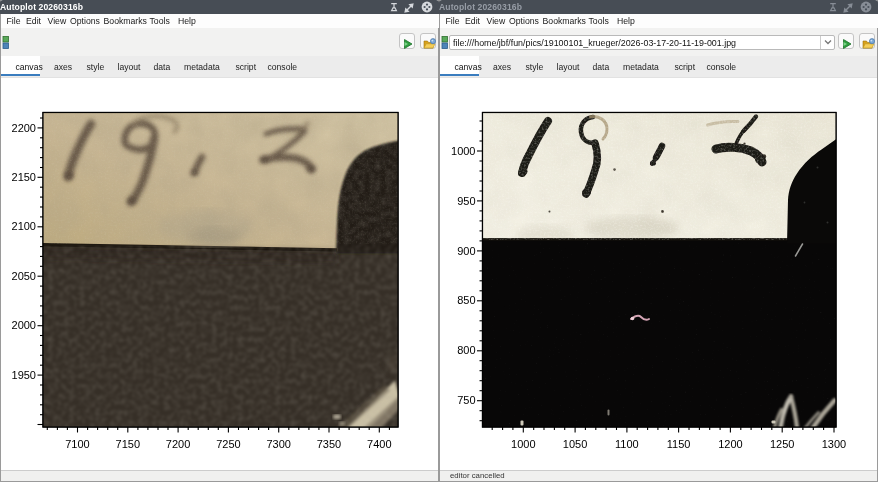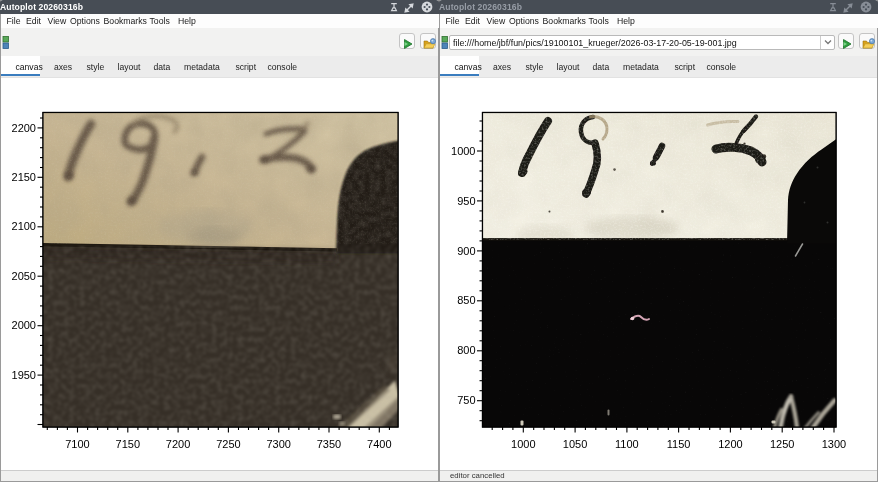--- a/index.html
+++ b/index.html
@@ -308,21 +308,21 @@
       <span class="mi" style="left:148.5px">Tools</span>
       <span class="mi" style="left:177px">Help</span>
       <span class="expert">Expert</span>
     </div>
 <div class="toolbar">
   <svg class="dsicon" width="8" height="15" viewBox="0 0 8 15">
     <rect x="1" y="0.5" width="5.5" height="5.5" fill="#58a858" stroke="#2e6e2e" stroke-width="0.8"></rect>
     <rect x="1" y="7" width="5.5" height="5.5" fill="#4d84b8" stroke="#2b5d8c" stroke-width="0.8"></rect>
   </svg>
   <div class="urlbox">
-        <span class="urltext">file:///home/jbf/fun/pics/19100101_krueger/2026-03-17-20-05-19-001.jpg</span>
+        <span class="urltext">file:///home/jbf/fun/pics/19100101_krueger/2026-03-17-20-11-19-001.jpg</span>
     <div class="chev">
           <svg width="8" height="5" viewBox="0 0 8 5">
             <path d="M1,0.5 L4,3.5 L7,0.5" fill="none" stroke="#777" stroke-width="1.3"></path>
           </svg>
         </div>
   </div>
   <div class="tbtn" style="left:398px"><svg width="12" height="12" viewBox="0 0 12 12">
     <path d="M2.5,1.5 L10,6 L2.5,10.5 Z" fill="#2f9e3f" stroke="#1c6e28" stroke-width="0.8"></path>
     <path d="M2.5,4 L6,6 L2.5,8 Z" fill="#7fd38a"></path>
         </svg></div>

